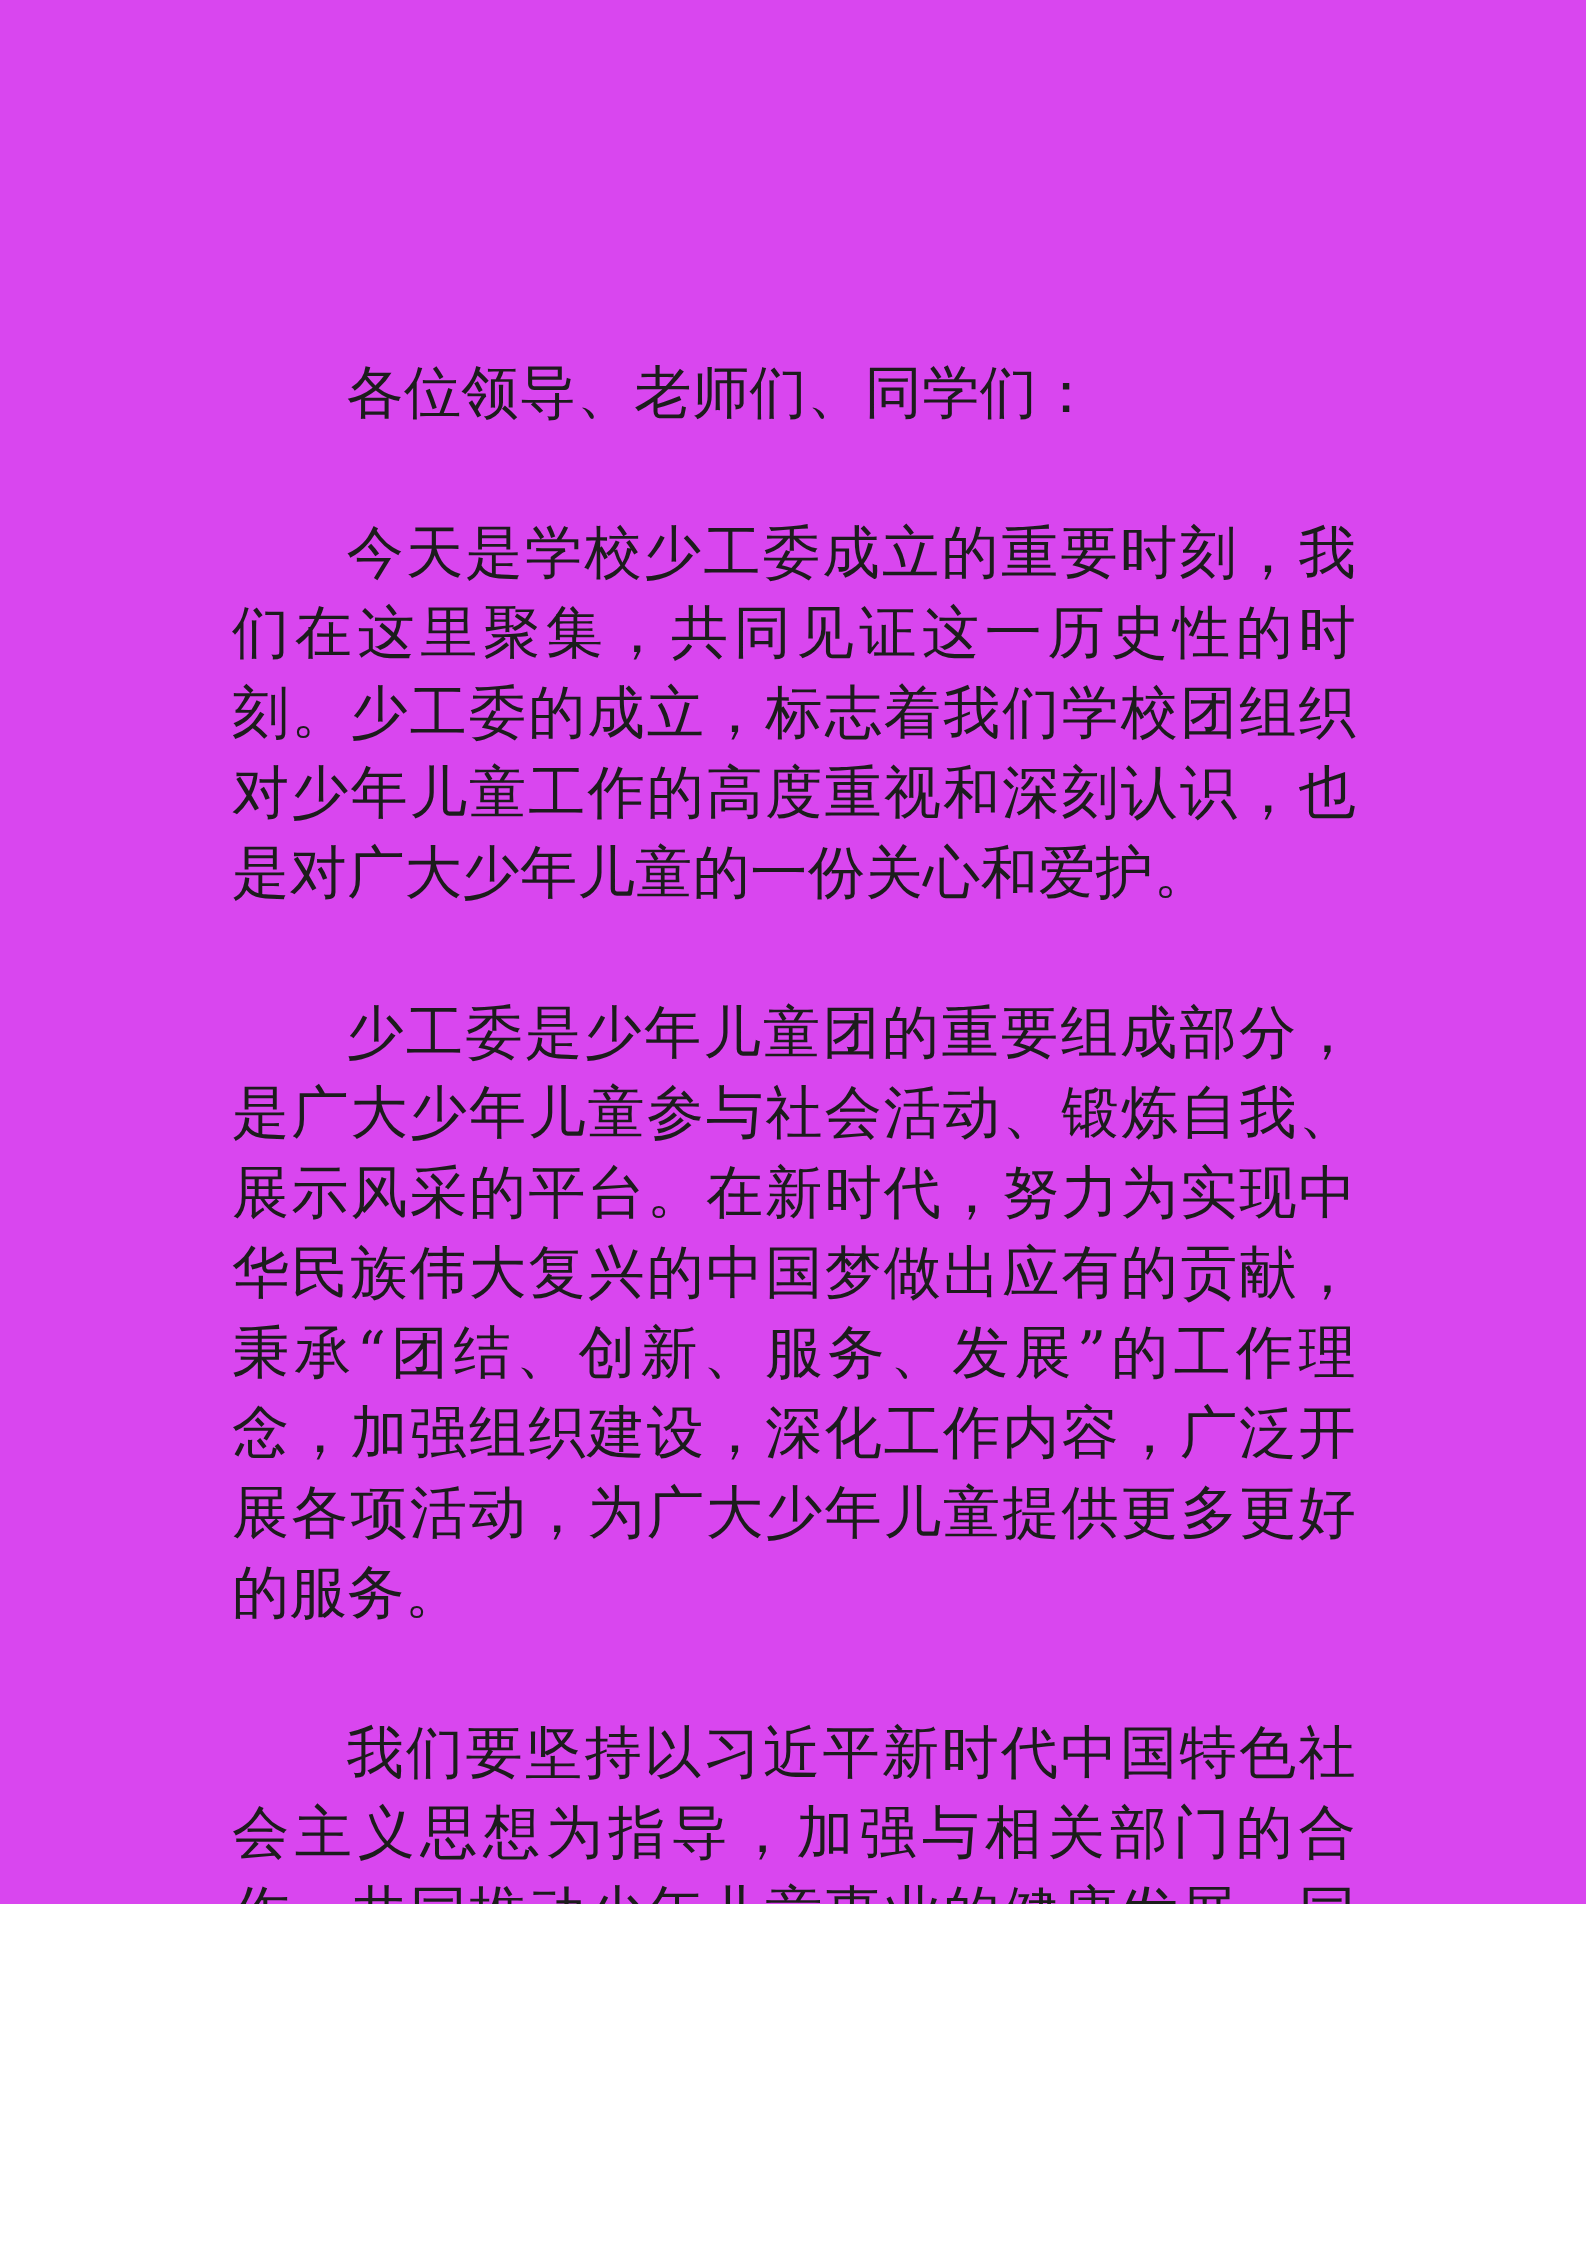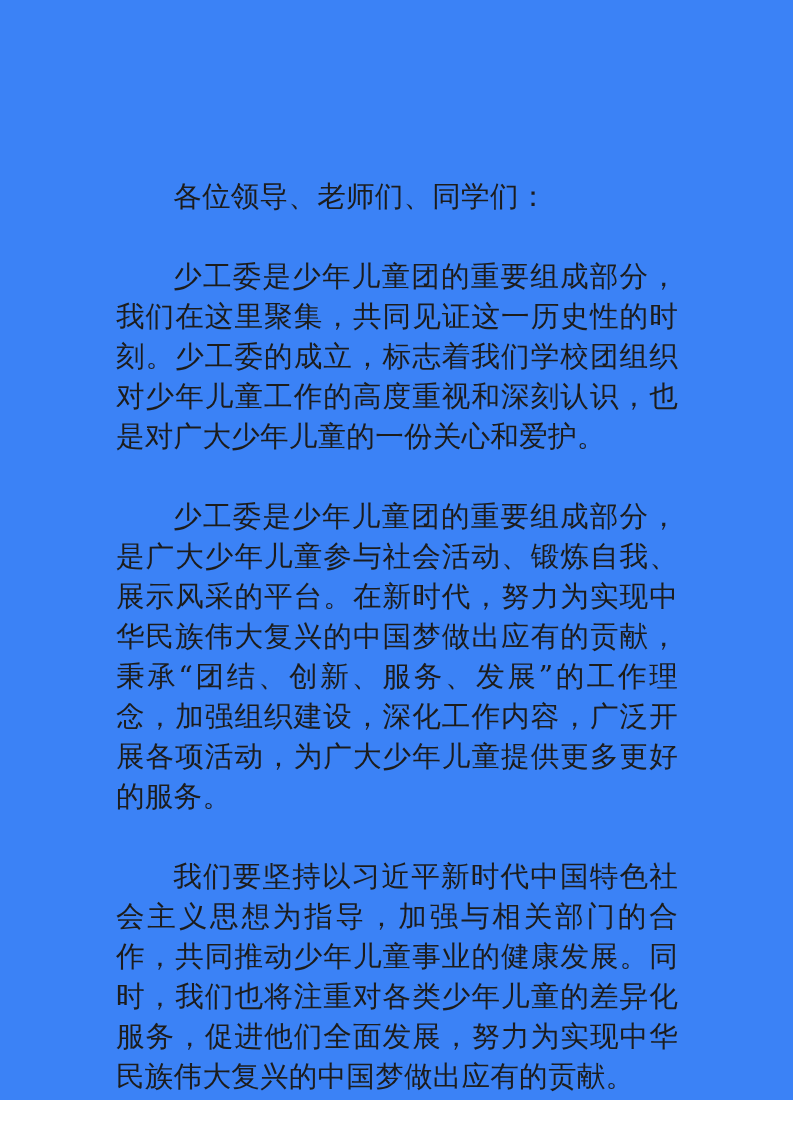--- a/index.html
+++ b/index.html
@@ -10,23 +10,23 @@
   }
 
   body {
     font-family: "DejaVu Serif", "Liberation Serif", serif;
     color: #1a1a1a;
   }
 
   .page {
     position: relative;
     width: 793px;
-    height: 1100px;
+    height: 952px;
     margin: 0 auto;
-    background: #3b82f6;
+    background: #d946ef;
     overflow: hidden;
     box-sizing: border-box;
   }
 
   .doc-body {
     position: absolute;
     left: 116px;
     top: 176px;
     width: 562px;
   }
@@ -61,21 +61,21 @@
 <body>
 
 <div class="page">
 
   <div class="doc-body">
 
     <p class="para salutation">各位领导、老师们、同学们：</p>
 
     <div class="spacer"></div>
 
-    <p class="para indent">少工委是少年儿童团的重要组成部分，我们在这里聚集，共同见证这一历史性的时刻。少工委的成立，标志着我们学校团组织对少年儿童工作的高度重视和深刻认识，也是对广大少年儿童的一份关心和爱护。</p>
+    <p class="para indent">今天是学校少工委成立的重要时刻，我们在这里聚集，共同见证这一历史性的时刻。少工委的成立，标志着我们学校团组织对少年儿童工作的高度重视和深刻认识，也是对广大少年儿童的一份关心和爱护。</p>
 
     <div class="spacer"></div>
 
     <p class="para indent">少工委是少年儿童团的重要组成部分，是广大少年儿童参与社会活动、锻炼自我、展示风采的平台。在新时代，努力为实现中华民族伟大复兴的中国梦做出应有的贡献，秉承“团结、创新、服务、发展”的工作理念，加强组织建设，深化工作内容，广泛开展各项活动，为广大少年儿童提供更多更好的服务。</p>
 
     <div class="spacer"></div>
 
     <p class="para indent">我们要坚持以习近平新时代中国特色社会主义思想为指导，加强与相关部门的合作，共同推动少年儿童事业的健康发展。同时，我们也将注重对各类少年儿童的差异化服务，促进他们全面发展，努力为实现中华民族伟大复兴的中国梦做出应有的贡献。</p>
 
     <div class="spacer"></div>

